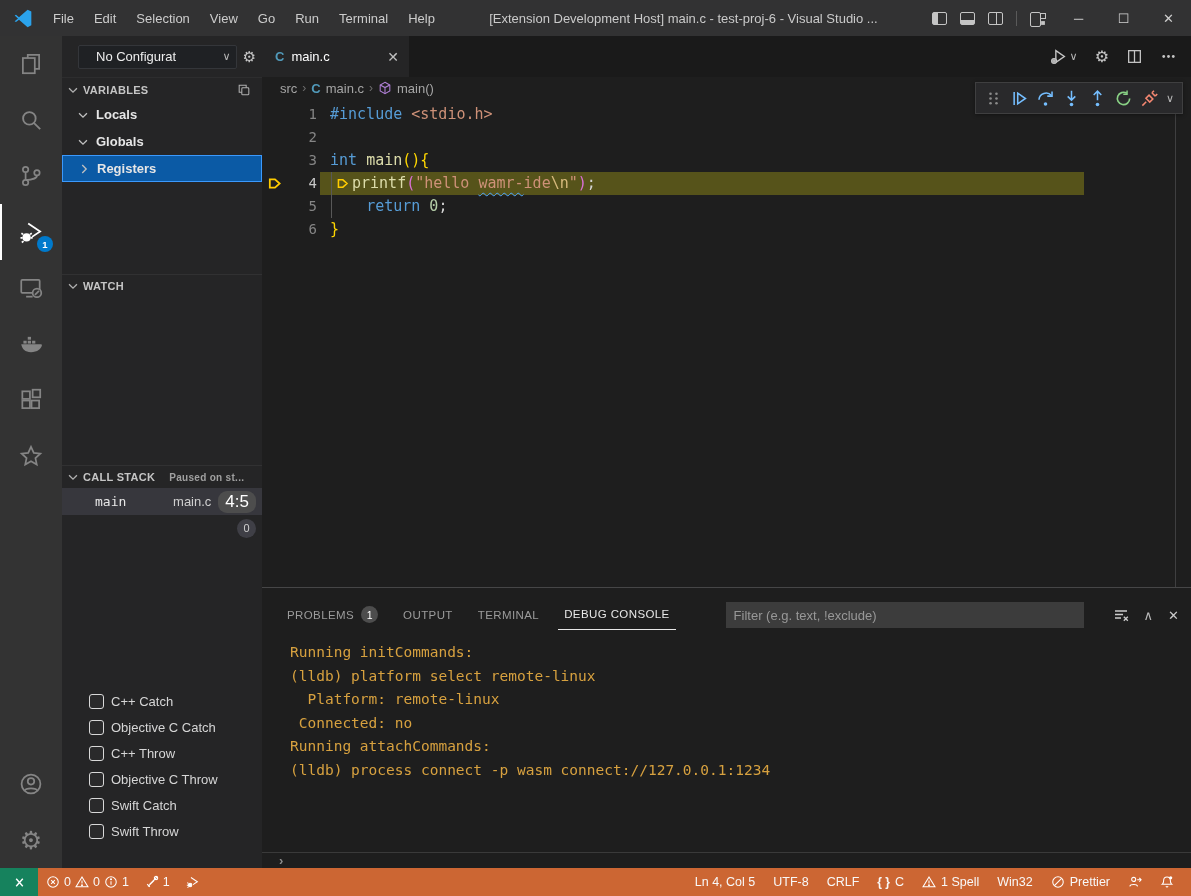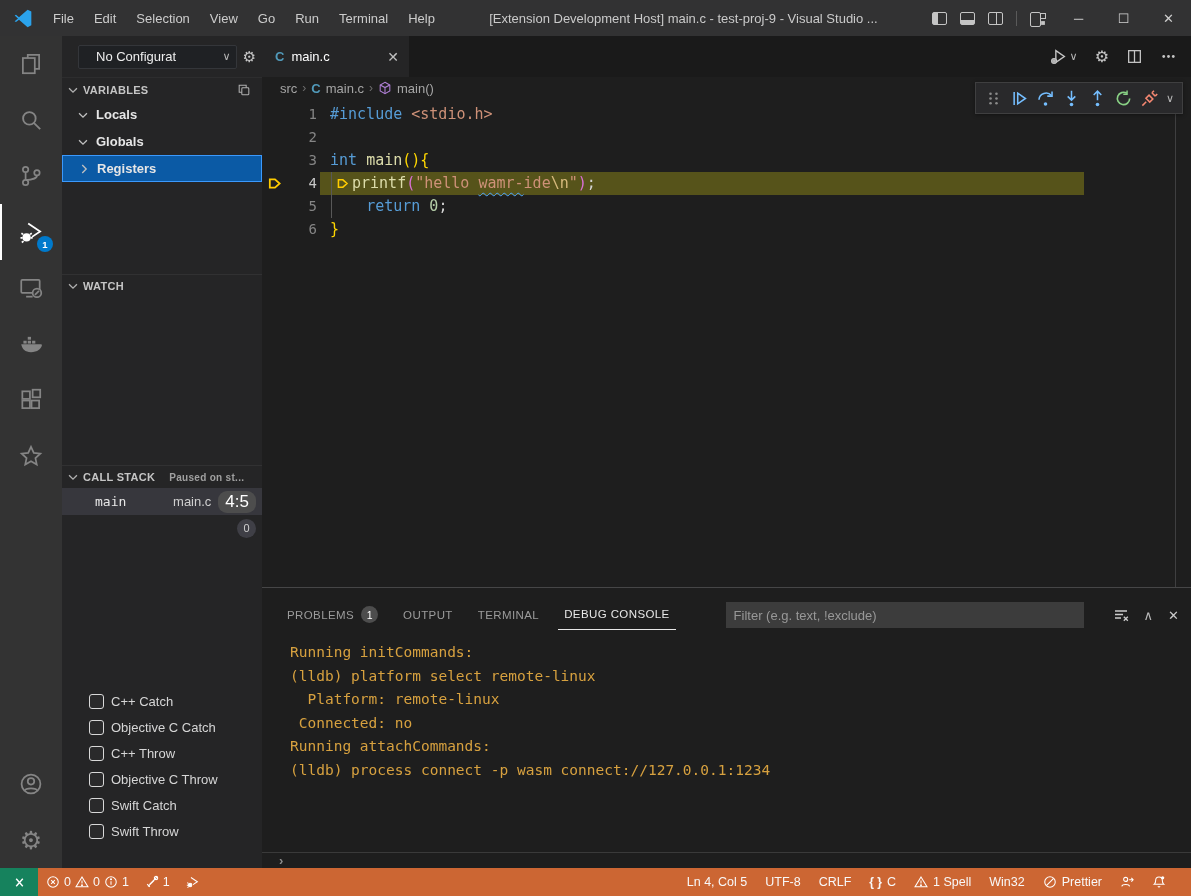--- a/index.html
+++ b/index.html
@@ -98,21 +98,21 @@
   #panel-icons .ic svg{width:16px;height:16px}
   #console{flex:1;font-family:"DejaVu Sans Mono",monospace;font-size:14.5px;line-height:23.5px;color:#D7A13F;padding:1px 0 0 28px;white-space:pre}
   #console-prompt{height:16px;border-top:1px solid #3a3a3a;display:flex;align-items:center;padding-left:17px;color:#8f8f8f;font-size:13px;font-weight:bold}
   
   #statusbar{height:28px;background:#CC6633;display:flex;align-items:center;color:#f8f8f8;font-size:12.5px}
   #remote-ind{width:38px;height:28px;background:#16825D;display:flex;align-items:center;justify-content:center}
   #remote-ind svg{width:15px;height:15px}
   .sb-group{display:flex;align-items:center;gap:4px;padding:0 8px}
   .sb-item{display:flex;align-items:center;gap:5px;padding:0 9px;white-space:nowrap}
   .sb-item .ic svg,.sb-group .ic svg{width:14px;height:14px}
-  #sb-right{margin-left:auto;display:flex;align-items:flex-start;padding-right:16px}
+  #sb-right{margin-left:auto;display:flex;align-items:flex-start;padding-right:8px}
   .braces{font-size:12px;font-weight:bold}
 </style>
 </head>
 <body>
 
 <div id="titlebar">
   <span class="ic" id="vscode-logo">
       <svg viewBox="0 0 24 24">
         <path fill="#2BA3EC" d="M17.5 2L7.2 11 3.6 8.2 2 9.1l4 3.4-4 3.4 1.6 1 3.6-2.9L17.5 23l4.5-2.2V4.2z"></path>
       </svg>
@@ -120,21 +120,21 @@
   <div id="menubar">
       <div class="menu">File</div>
       <div class="menu">Edit</div>
       <div class="menu">Selection</div>
       <div class="menu">View</div>
       <div class="menu">Go</div>
       <div class="menu">Run</div>
       <div class="menu">Terminal</div>
       <div class="menu">Help</div>
     </div>
-  <div id="wintitle">[Extension Development Host] main.c - test-proj-9 - Visual Studio ...</div>
+  <div id="wintitle">[Extension Development Host] main.c - test-proj-6 - Visual Studio ...</div>
   <div id="layout-ctrls">
     <span class="layicon fl"></span>
     <span class="layicon fb"></span>
     <span class="layicon fr"></span>
     <span class="laysep"></span>
     <span class="layicon custom"></span>
   </div>
   <div class="winbtn">─</div>
   <div class="winbtn">☐</div>
   <div class="winbtn">✕</div>

